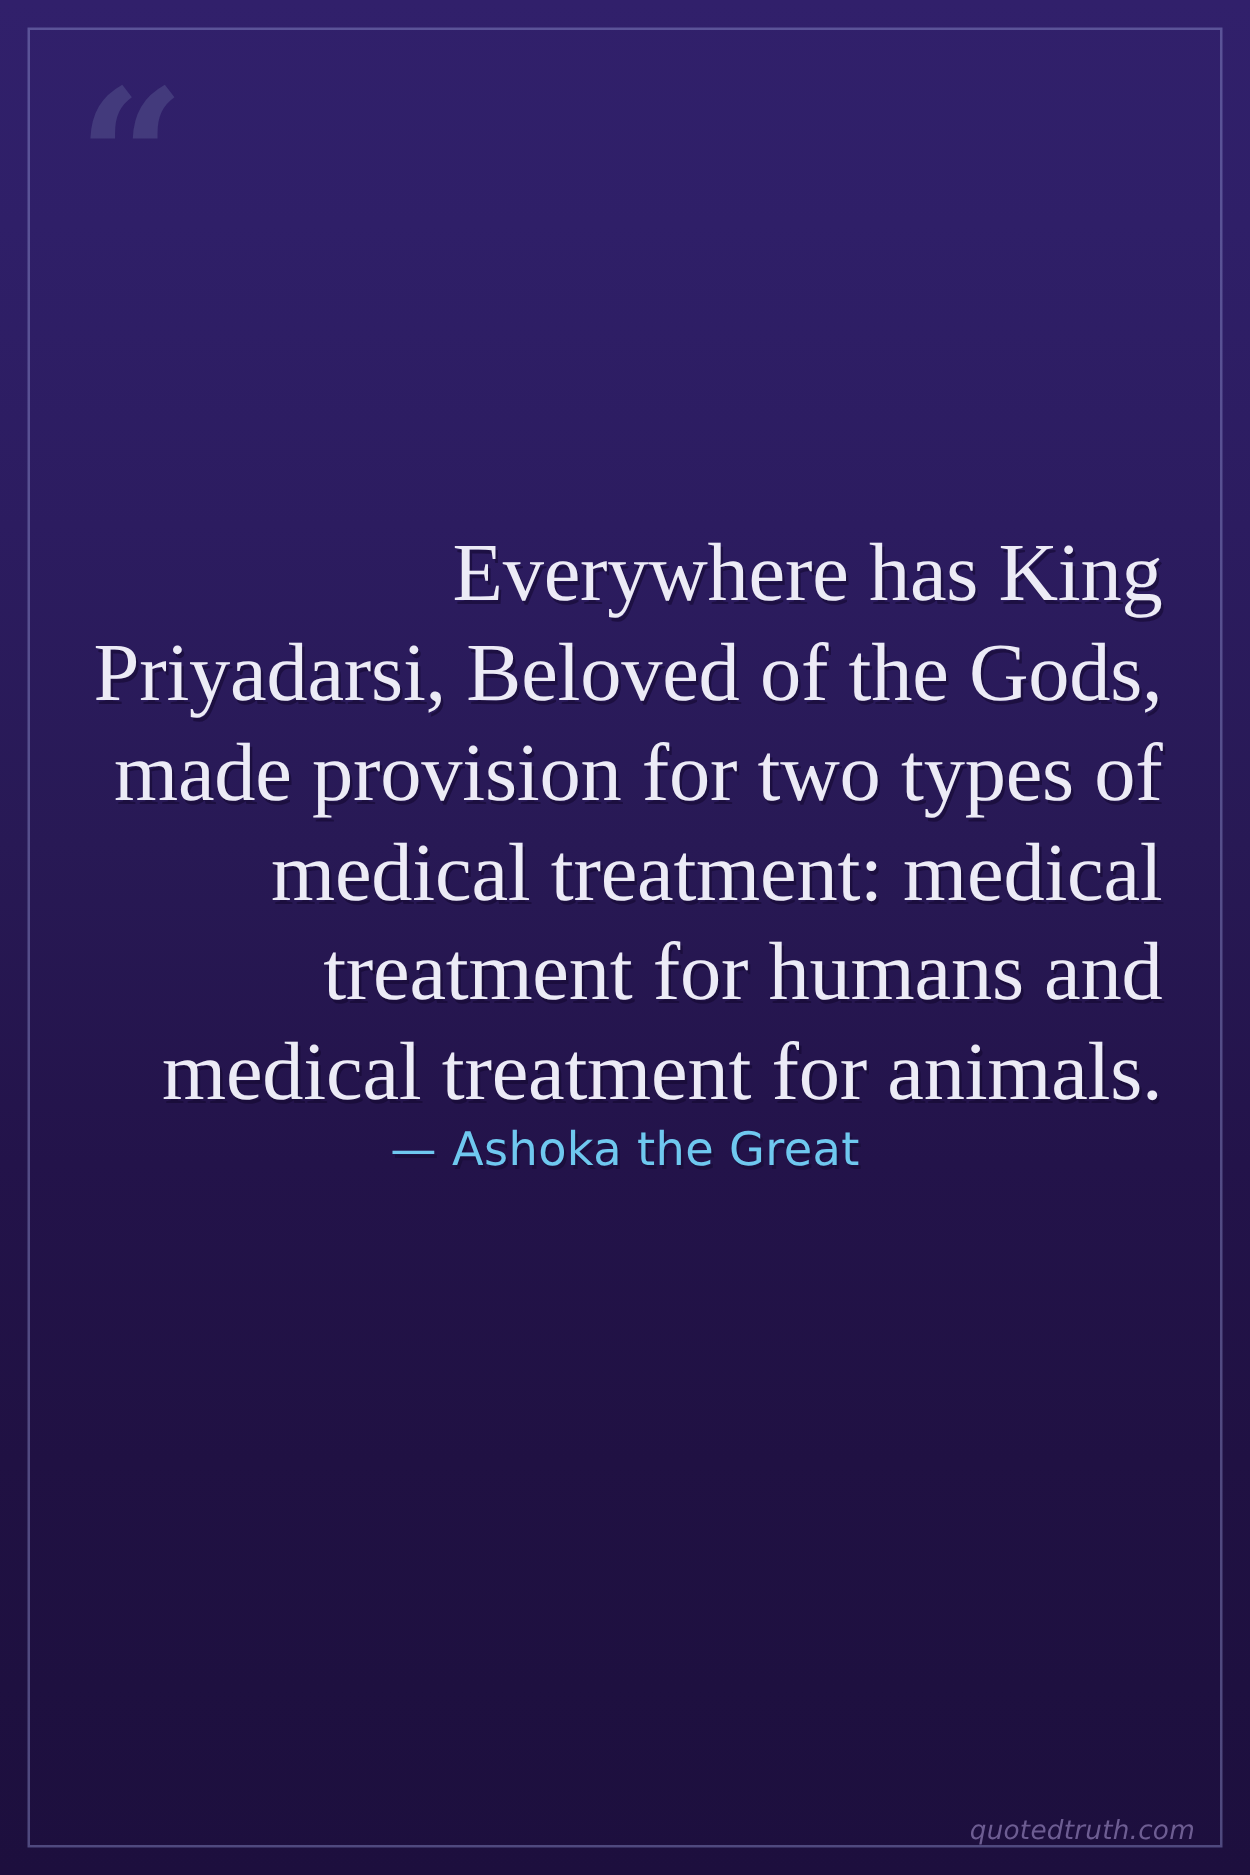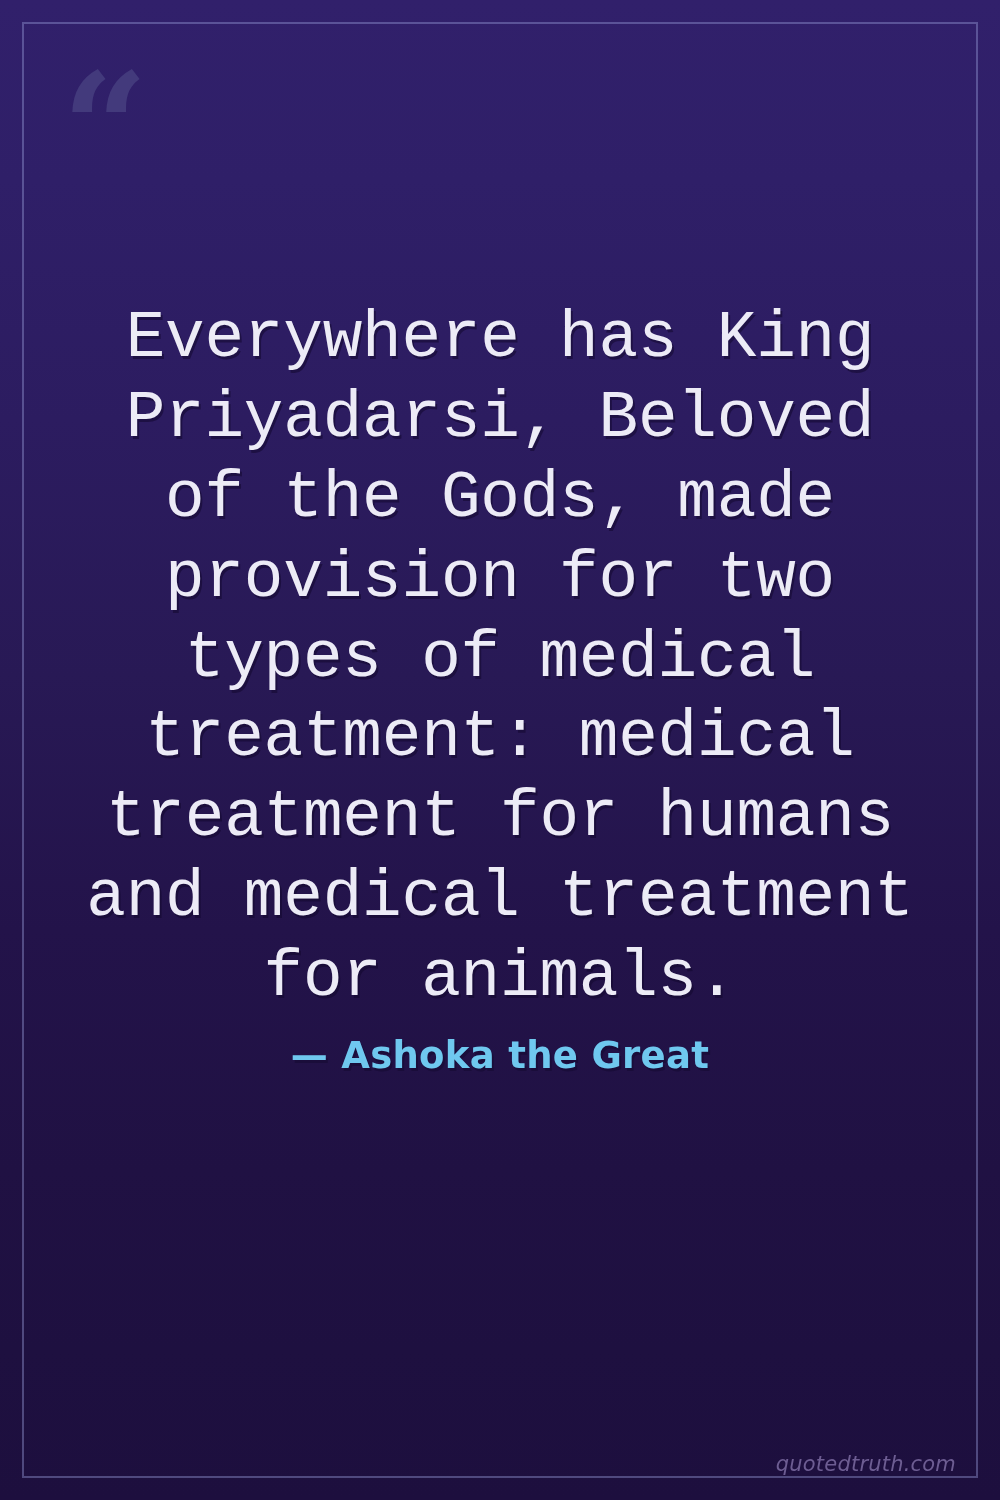--- a/index.html
+++ b/index.html
@@ -65,36 +65,36 @@
     flex-direction: column;
     justify-content: center;
     align-items: center;
     padding: 0 60px;
     box-sizing: border-box;
     transform: translateY(-70px);
   }
 
   #quote-text {
     width: 860px;
-    margin: 16px;
-    text-align: center;
-    font-family: Liberation Mono, monospace;
+    margin: 0;
+    text-align: right;
+    font-family: Liberation Serif, serif;
     font-size: 66px;
     line-height: 1.21;
     font-weight: 400;
     letter-spacing: -0.2px;
     color: #ecebf6;
     text-shadow: 2px 3px 0 rgba(18, 8, 45, 0.55);
   }
 
   #attribution {
     text-align: center;
     font-family: "DejaVu Sans", sans-serif;
     font-size: 37px;
-    font-weight: 700;
+    font-weight: 400;
     letter-spacing: 0.3px;
     color: #6fc8ef;
     text-shadow: 2px 3px 0 rgba(18, 8, 45, 0.45);
     white-space: nowrap;
   }
 
   #watermark {
     position: absolute;
     right: 44px;
     bottom: 24px;

